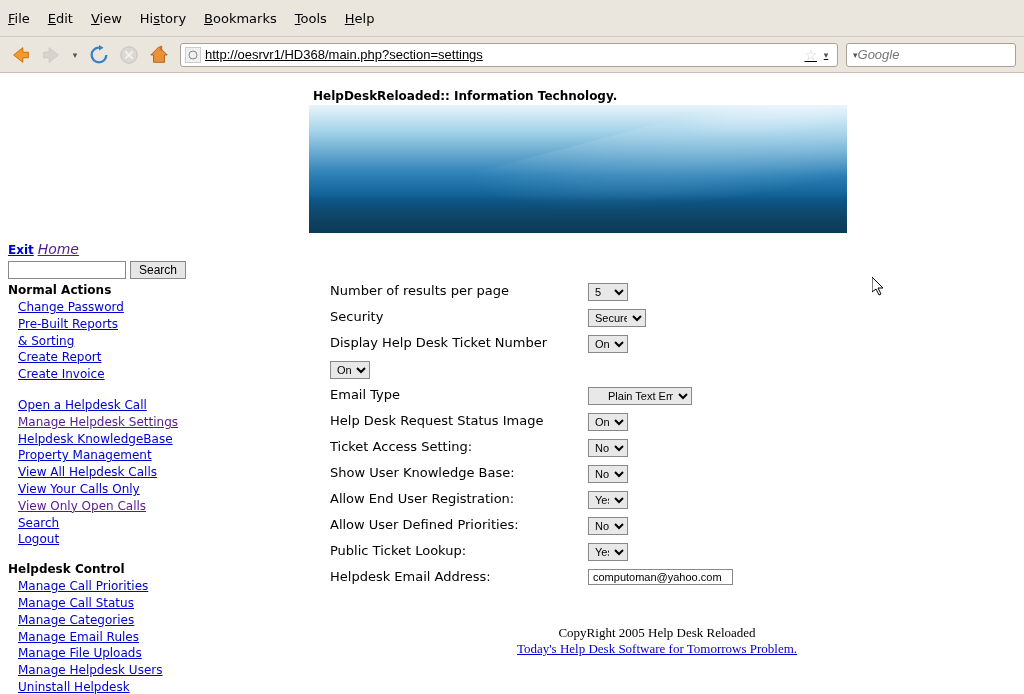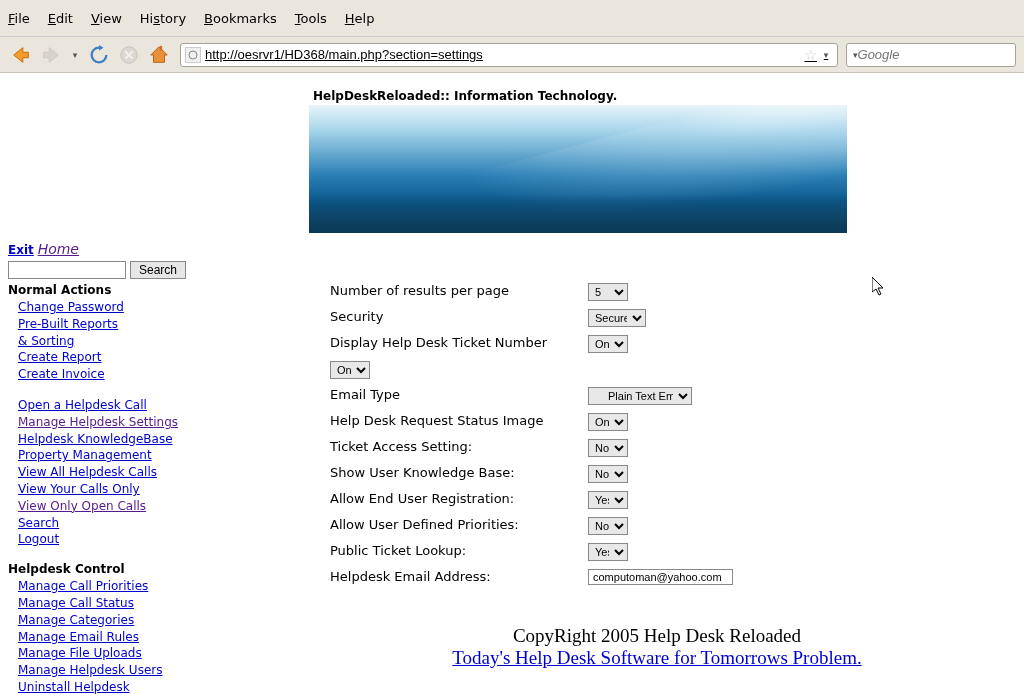--- a/index.html
+++ b/index.html
@@ -51,21 +51,21 @@
 
 .main { flex: 1; padding: 20px 40px 20px 130px; position: relative; }
 .settings-table { margin-top: 30px; }
 .settings-row { display: flex; margin-bottom: 8px; font-size: 13px; gap: 28px; }
 .settings-row .label { width: 230px; }
 .settings-row select { border: 1px solid #888; background: #e8e8e8; font-size: 11px; padding: 0 2px; height: 18px; }
 .settings-row input[type="text"] { border: 1px solid #888; font-size: 11px; padding: 1px 4px; width: 145px; height: 16px; }
 .submit-wrap { margin-top: 28px; margin-left: 210px; }
 .submit-btn { background: #103a7a; color: #fff; border: none; padding: 2px 14px; font-size: 13px; cursor: pointer; }
 
-.footer { text-align: center; margin-top: 40px; font-size: 19px; font-family: "Times New Roman", serif; }
+.footer { text-align: center; margin-top: 40px; font-size: 13px; font-family: "Times New Roman", serif; }
 .footer a { color: #0000cd; text-decoration: underline; }
 
 .page-wrap { position: relative; }
 </style>
 </head>
 <body>
 
 <div class="menubar">
   <span><u>F</u>ile</span>
   <span><u>E</u>dit</span>

